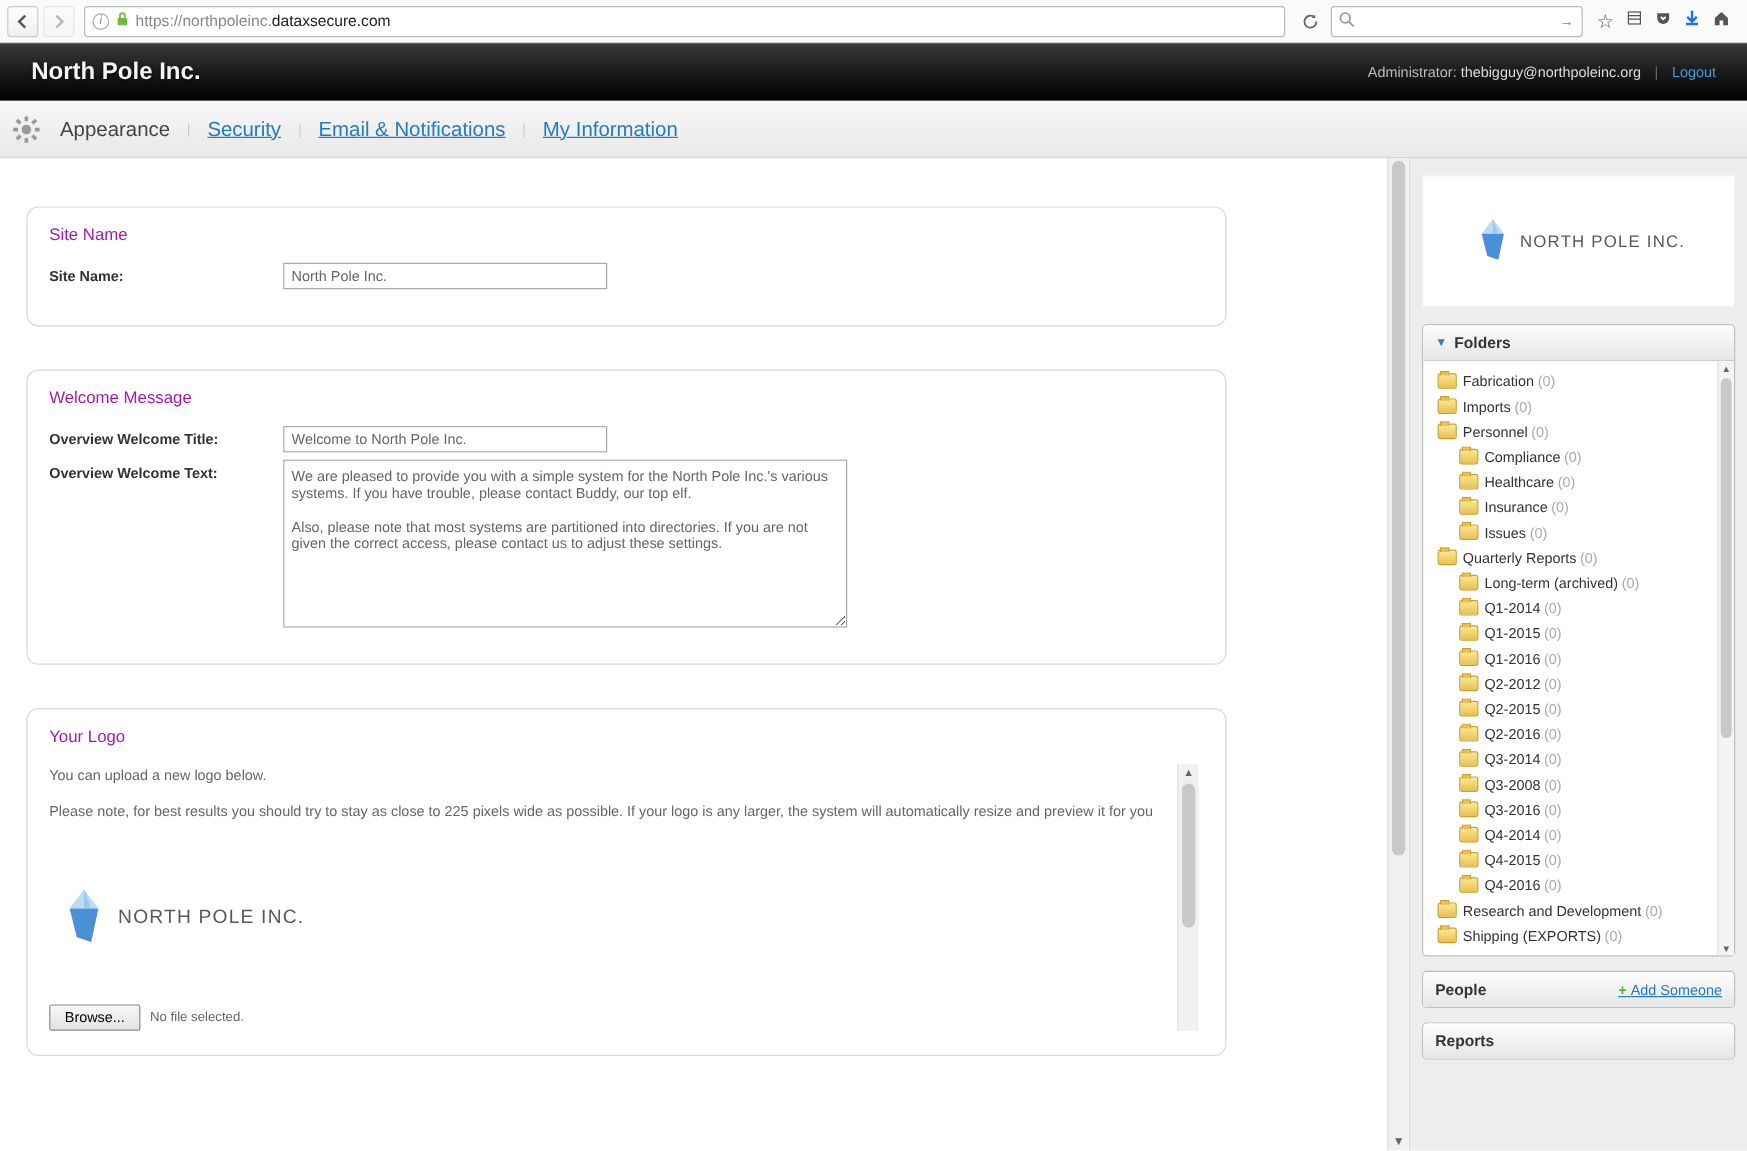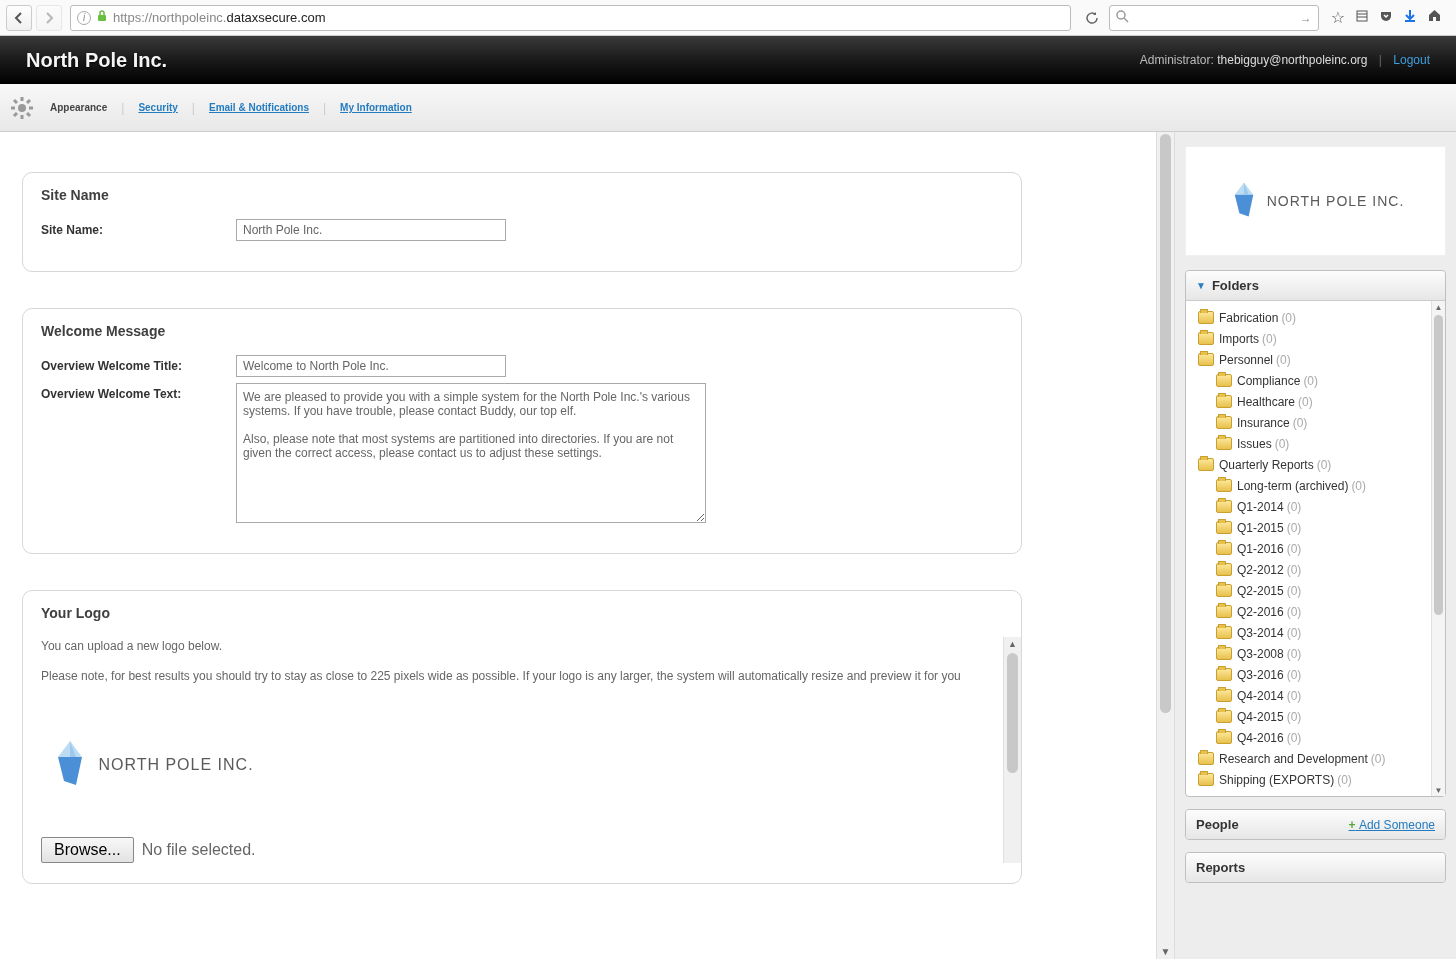--- a/index.html
+++ b/index.html
@@ -25,54 +25,54 @@
   .app-header { height:48px; background: linear-gradient(to bottom, #3a3a3a 0%, #1a1a1a 50%, #000 100%); color:#fff; display:flex; align-items:center; padding:0 26px; }
   .app-title { font-size:20px; font-weight:bold; color:#f5f5f5; text-shadow:0 1px 2px #000;}
   .header-right { margin-left:auto; font-size:12px; color:#bbb;}
   .header-right .admin-email { color:#ddd; }
   .header-right .sep { color:#666; margin:0 8px;}
   .header-right .logout { color:#3d9ee0; cursor:pointer;}
   
   
   .tab-bar { height:48px; background: linear-gradient(to bottom, #f8f8f8, #e8e8e8); border-bottom:1px solid #ccc; display:flex; align-items:center; padding:0 8px 0 8px; gap:10px; box-shadow: 0 1px 4px rgba(0,0,0,.15);}
   .gear-box { width:28px; height:28px; display:flex; align-items:center; justify-content:center; color:#888;}
-  .tab-bar .tab { font-size:10px; font-weight:bold; padding:0 4px;}
+  .tab-bar .tab { font-size:17px; font-weight:normal; padding:0 4px;}
   .tab-bar .tab.active { color:#444; cursor:default;}
   .tab-bar .tab.link { color:#247cc0; text-decoration:underline; cursor:pointer;}
   .tab-bar .divider { color:#ccc; font-size:12px;}
   
   
   .workspace { display:flex; height: calc(959px - 36px - 48px - 48px); }
   .main-col { flex:1; position:relative; overflow:hidden; background:#fff; padding:0; }
   .main-scroll-outer { position:relative; height:100%; }
   .main-content { padding: 40px 30px 0 22px; height:100%; overflow:hidden;}
   .scrollbar-outer { position:absolute; right:0; top:0; width:18px; height:100%; background:#f0f0f0; border-left:1px solid #ddd;}
   .scrollbar-outer .thumb { position:absolute; left:3px; right:3px; top:2px; height:70%; background:#c8c8c8; border-radius:6px;}
   .scrollbar-outer .arrow-up, .scrollbar-outer .arrow-down{ position:absolute; left:0; right:0; height:16px; display:flex; align-items:center; justify-content:center; color:#666; font-size:10px;}
   .scrollbar-outer .arrow-down{ bottom:0;}
   
   .panel { border:1px solid #d8d8d8; border-radius:10px; margin-bottom:36px; padding: 14px 18px 20px 18px; background:#fff; max-width:1000px;}
-  .panel.logo-panel { padding-right:0;}
-  .panel-title { color:#404040; font-weight:bold; font-size:14px; margin-bottom:16px; }
+  .panel.logo-panel { padding-right:22px;}
+  .panel-title { color:#a21caf; font-weight:normal; font-size:14px; margin-bottom:16px; }
   .form-row { display:flex; margin-bottom:10px; align-items:flex-start;}
   .form-row .lbl { width:195px; font-weight:bold; font-size:12px; color:#333; padding-top:4px;}
   .form-row input[type=text] { width:270px; height:22px; border:1px solid #aaa; padding:2px 6px; font-size:12px; color:#666; font-family: 'Segoe UI', Tahoma, sans-serif;}
   .form-row textarea { width:470px; height:140px; border:1px solid #aaa; padding:6px; font-size:12px; color:#666; font-family: 'Segoe UI', Tahoma, sans-serif; resize:both;}
   .form-group .form-row + .form-row { margin-top:-4px;}
   
   .logo-body { display:flex; gap:10px; position:relative; }
   .logo-text-col { flex:1; color:#666; font-size:12px; line-height:1.5;}
   .logo-text-col p { margin-bottom:12px;}
   .logo-preview { margin-top:20px; width:220px; height:120px; display:flex; align-items:center; justify-content:center; flex-direction:column;}
   .logo-scroll { width:18px; background:#f0f0f0; border-left:1px solid #e0e0e0; position:relative; align-self:stretch; min-height:200px;}
   .logo-scroll .thumb{ position:absolute; top:16px; left:3px; right:3px; height:120px; background:#c8c8c8; border-radius:6px;}
   .logo-scroll .arrow-up{ position:absolute; top:0; left:0; right:0; height:14px; display:flex; align-items:center; justify-content:center; font-size:9px; color:#666;}
   .browse-row { display:flex; align-items:center; gap:8px; margin-top:12px;}
-  .browse-btn { border:1px solid #888; background:linear-gradient(#f8f8f8,#e2e2e2); padding:3px 12px; font-size:16px; cursor:pointer; border-radius:2px;}
-  .no-file { color:#666; font-size:16px;}
+  .browse-btn { border:1px solid #888; background:linear-gradient(#f8f8f8,#e2e2e2); padding:3px 12px; font-size:12px; cursor:pointer; border-radius:2px;}
+  .no-file { color:#666; font-size:11px;}
   
   
   .right-col { width:282px; background:#ededed; border-left:1px solid #ddd; padding:14px 10px 0 10px; overflow:hidden;}
   .logo-card { background:#fff; height:110px; display:flex; align-items:center; justify-content:center; border:1px solid #f0f0f0; margin-bottom:14px;}
   
   .side-panel { border:1px solid #bfbfbf; border-radius:4px; margin-bottom:12px; background:#fff; }
   .side-panel .sp-head { background:linear-gradient(#fdfdfd,#e6e6e6); border-bottom:1px solid #ccc; padding:7px 10px; font-weight:bold; font-size:13px; color:#333; display:flex; align-items:center; gap:6px; border-radius:4px 4px 0 0;}
   .side-panel.collapsed .sp-head{ border-bottom:none; border-radius:4px;}
   .sp-head .tri { color:#2a7dc0; font-size:10px;}
   .sp-head .add { margin-left:auto; font-weight:normal; font-size:12px; color:#247cc0; text-decoration:underline;}

